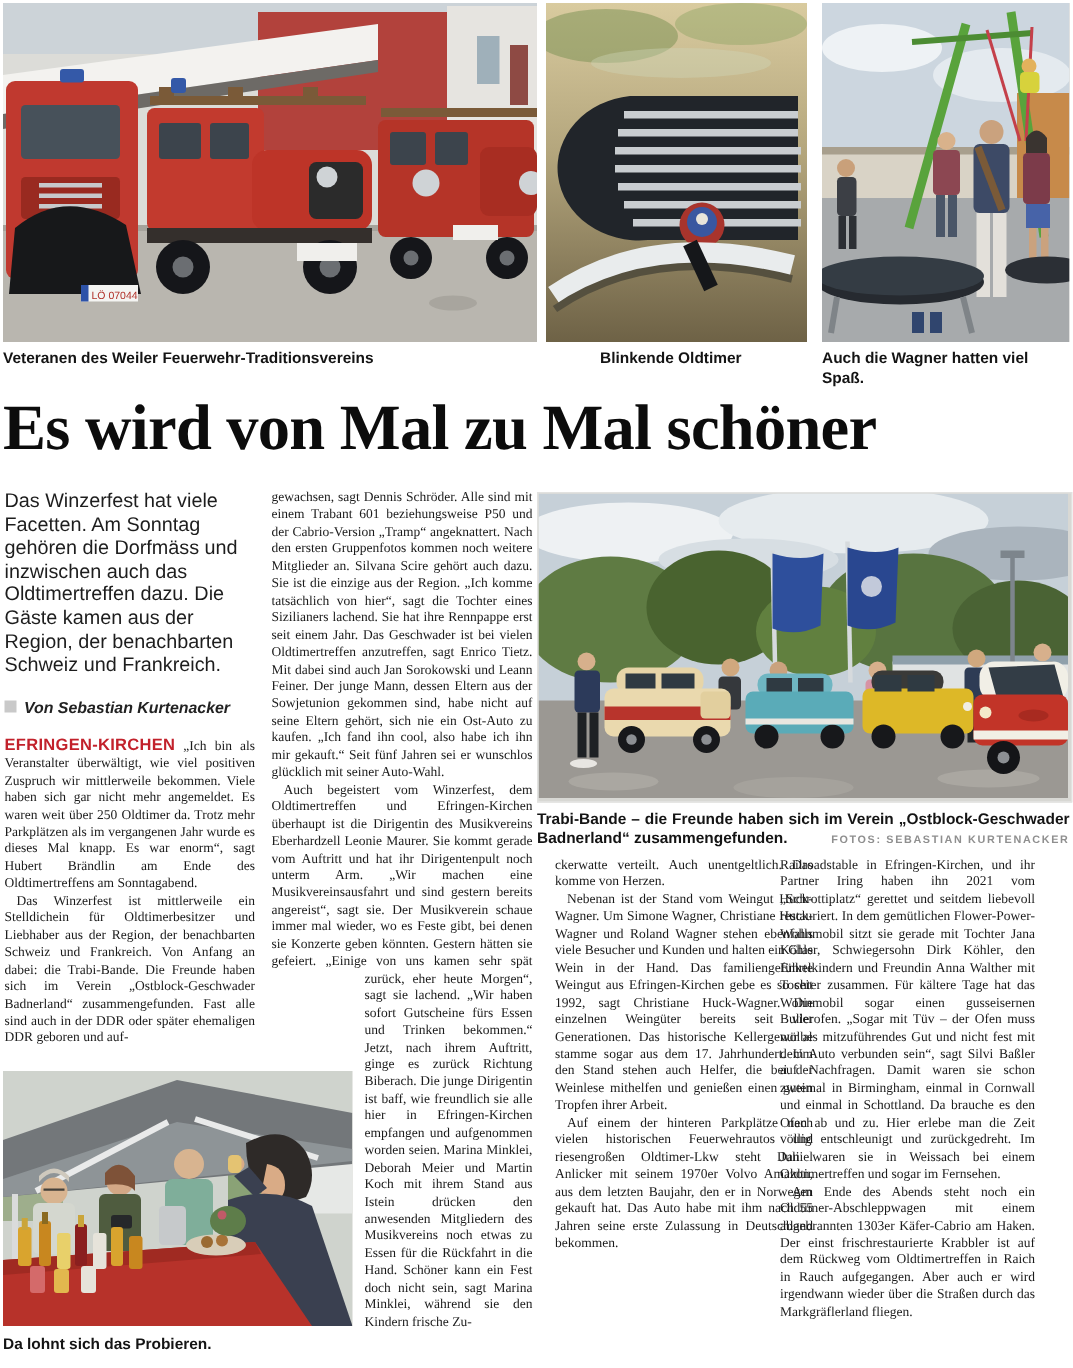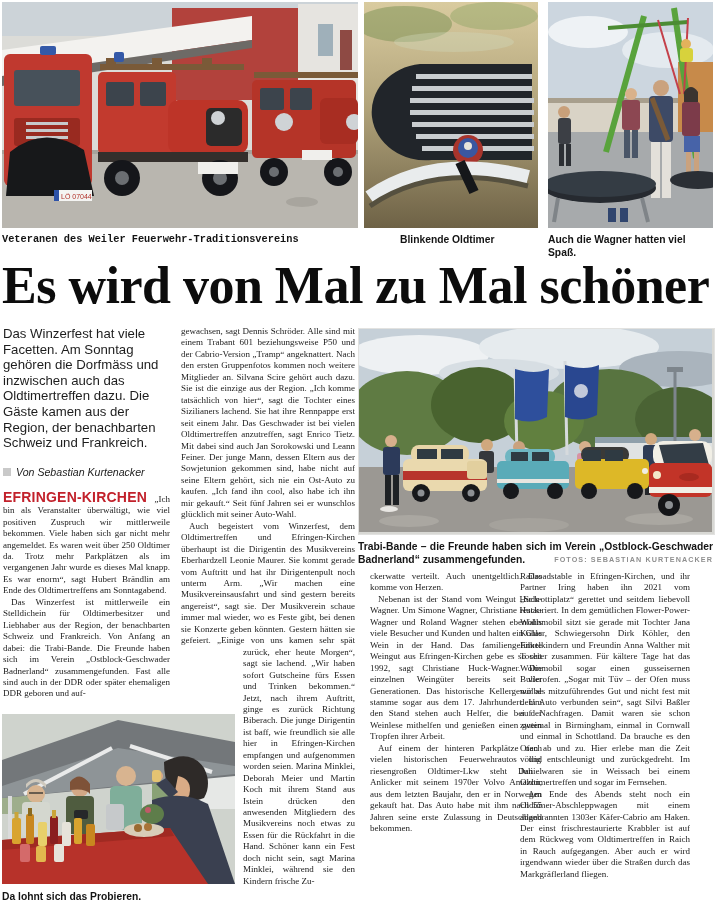--- a/index.html
+++ b/index.html
@@ -4,32 +4,32 @@
 <style>
   html,body{margin:0;padding:0;background:#ffffff;}
   body{width:715px;height:912px;position:relative;overflow:hidden;
        font-family:"Liberation Serif",serif;color:#1b1b1b;}
   .abs{position:absolute;}
   .photo{overflow:hidden;background:#d8d8d4;}
   .photo svg{display:block;}
   .caption{font-family:"Liberation Sans",sans-serif;font-weight:700;
            font-size:10.3px;line-height:13px;color:#141414;}
   .headline{font-family:"Liberation Serif",serif;font-weight:700;
-            font-size:52px;line-height:48px;letter-spacing:-0.5px;color:#0c0c0c;}
+            font-size:43px;line-height:48px;letter-spacing:-0.5px;color:#0c0c0c;}
   .lead{font-family:"Liberation Sans",sans-serif;font-size:13.2px;
         line-height:15.6px;color:#1d1d1d;}
   .byline{font-family:"Liberation Sans",sans-serif;font-style:italic;
-          font-weight:400;font-size:10.6px;color:#222;}
+          font-weight:700;font-size:10.6px;color:#222;}
   .byline-square{display:inline-block;width:8px;height:8px;background:#c9c9c9;
                  margin-right:5px;}
   .body-text{font-size:9px;line-height:11.45px;text-align:justify;color:#1b1b1b;}
   .body-text p{margin:0;}
   .body-text p.indent{text-indent:8px;}
   .dateline{font-family:"Liberation Sans",sans-serif;font-weight:700;
-            font-size:14px;letter-spacing:0.2px;color:#c2212b;}
+            font-size:11px;letter-spacing:0.2px;color:#c2212b;}
   .col{overflow:hidden;}
   .intrude-spacer{float:left;width:62px;height:270px;}
   .credit{font-family:"Liberation Sans",sans-serif;font-size:7.2px;
           font-weight:700;letter-spacing:1.1px;color:#8f8f8f;}
   .framed{border:1px solid #e2e2e0;}
 </style>
 </head>
 <body>
 
 <div class="abs photo" style="left:2px;top:2px;width:356px;height:226px;">
@@ -162,21 +162,21 @@
     <ellipse cx="52" cy="186" rx="56" ry="15" fill="#262a30"></ellipse>
     <ellipse cx="52" cy="182" rx="56" ry="13" fill="#343c44"></ellipse>
     <line x1="10" y1="196" x2="6" y2="220" stroke="#7f8488" stroke-width="4"></line>
     <line x1="94" y1="196" x2="100" y2="220" stroke="#7f8488" stroke-width="4"></line>
     <ellipse cx="150" cy="178" rx="28" ry="9" fill="#2b2f35"></ellipse>
     <rect x="60" y="206" width="8" height="14" fill="#30456e"></rect>
       <rect x="72" y="206" width="8" height="14" fill="#30456e"></rect>
   </svg>
 </div>
 
-<div class="abs caption" style="left:2px;top:233px;width:356px;font-family:Liberation Mono, monospace;">Veteranen des Weiler Feuerwehr-Traditionsvereins</div>
+<div class="abs caption" style="left:2px;top:233px;width:356px;">Veteranen des Weiler Feuerwehr-Traditionsvereins</div>
 <div class="abs caption" style="left:364px;top:233px;width:174px;padding-left:36px;">Blinkende Oldtimer</div>
 <div class="abs caption" style="left:548px;top:233px;width:167px;">Auch die Wagner hatten viel Spaß.</div>
 
 <h1 class="abs headline" style="left:2px;top:262px;width:711px;margin:0;">Es wird von Mal zu Mal schöner</h1>
 
 <div class="abs" style="left:3px;top:326px;width:167px;">
   <div class="lead">Das Winzerfest hat viele Facetten. Am Sonntag gehören die Dorfmäss und inzwischen auch das Oldtimertreffen dazu. Die Gäste kamen aus der Region, der benachbarten Schweiz und Frankreich.</div>
   <div class="byline" style="margin-top:15px;">
     <span class="byline-square"></span><span>Von Sebastian Kurtenacker</span>
   </div>

